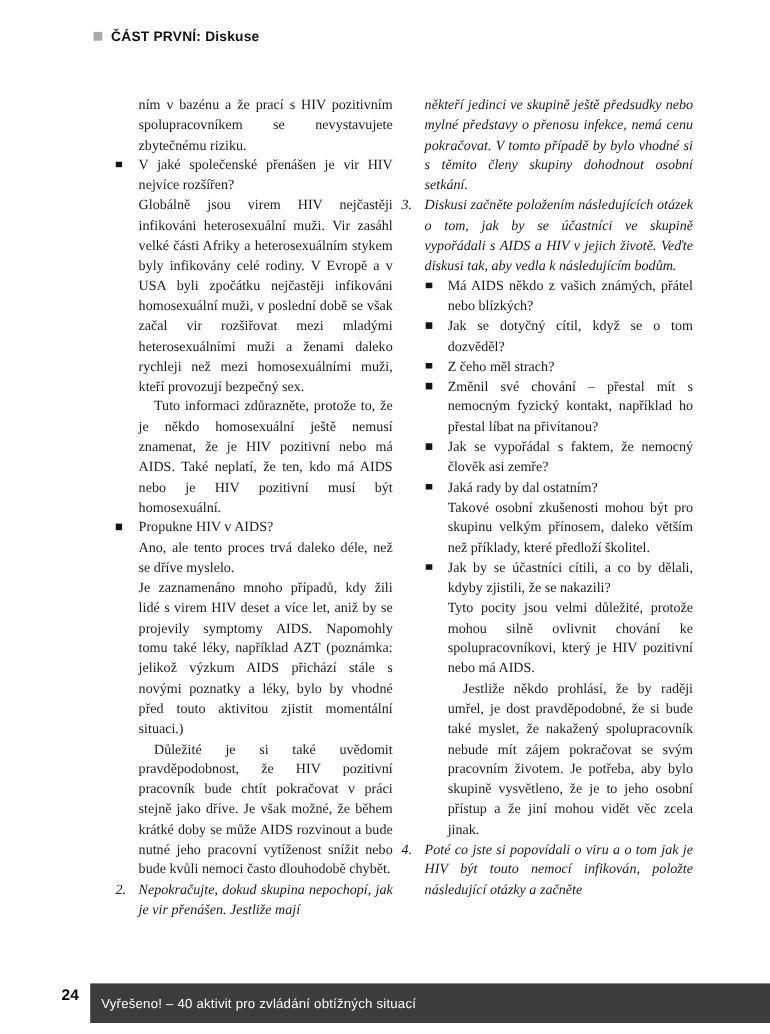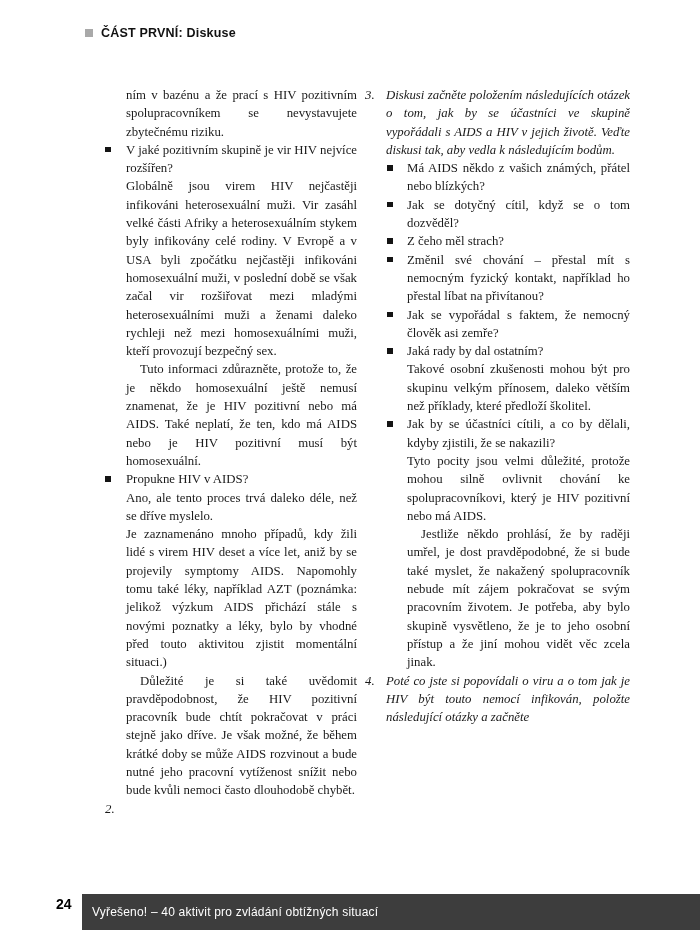--- a/index.html
+++ b/index.html
@@ -65,30 +65,31 @@
 <div class="page">
 
   <div class="header">
     <span class="sq" style="background: rgb(169, 169, 169);"></span>
     <span class="title">ČÁST PRVNÍ: Diskuse</span>
   </div>
 
   <div class="content">
     <div class="col left">
         <div class="block ind1"><span class="txt">ním v bazénu a že prací s HIV pozitivním spolupracovníkem se nevystavujete zbytečnému riziku.</span></div>
-        <div class="block ind1"><span class="marker sq"></span><span class="txt">V jaké pozitivním skupině je vir HIV nejvíce rozšířen?</span></div>
+        <div class="block ind1"><span class="marker sq"></span><span class="txt">V jaké společenské přenášen je vir HIV nejvíce rozšířen?</span></div>
         <div class="block ind1"><span class="txt">Globálně jsou virem HIV nejčastěji infikováni heterosexuální muži. Vir zasáhl velké části Afriky a heterosexuálním stykem byly infikovány celé rodiny. V Evropě a v USA byli zpočátku nejčastěji infikováni homosexuální muži, v poslední době se však začal vir rozšiřovat mezi mladými heterosexuálními muži a ženami daleko rychleji než mezi homosexuálními muži, kteří provozují bezpečný sex.</span></div>
         <div class="block ind1 fi"><span class="txt">Tuto informaci zdůrazněte, protože to, že je někdo homosexuální ještě nemusí znamenat, že je HIV pozitivní nebo má AIDS. Také neplatí, že ten, kdo má AIDS nebo je HIV pozitivní musí být homosexuální.</span></div>
         <div class="block ind1"><span class="marker sq"></span><span class="txt">Propukne HIV v AIDS?</span></div>
         <div class="block ind1"><span class="txt">Ano, ale tento proces trvá daleko déle, než se dříve myslelo.</span></div>
         <div class="block ind1"><span class="txt">Je zaznamenáno mnoho případů, kdy žili lidé s virem HIV deset a více let, aniž by se projevily symptomy AIDS. Napomohly tomu také léky, například AZT (poznámka: jelikož výzkum AIDS přichází stále s novými poznatky a léky, bylo by vhodné před touto aktivitou zjistit momentální situaci.)</span></div>
         <div class="block ind1 fi"><span class="txt">Důležité je si také uvědomit pravděpodobnost, že HIV pozitivní pracovník bude chtít pokračovat v práci stejně jako dříve. Je však možné, že během krátké doby se může AIDS rozvinout a bude nutné jeho pracovní vytíženost snížit nebo bude kvůli nemoci často dlouhodobě chybět.</span></div>
-        <div class="block ind1 it"><span class="marker num">2.</span></div>
+        <div class="block ind1 it"><span class="marker num">2.</span><span class="txt">Nepokračujte, dokud skupina nepochopí, jak je vir přenášen. Jestliže mají</span></div>
       </div>
     <div class="col right">
+        <div class="block ind1 it"><span class="txt">někteří jedinci ve skupině ještě předsudky nebo mylné představy o přenosu infekce, nemá cenu pokračovat. V tomto případě by bylo vhodné si s těmito členy skupiny dohodnout osobní setkání.</span></div>
         <div class="block ind1 it"><span class="marker num">3.</span><span class="txt">Diskusi začněte položením následujících otázek o tom, jak by se účastníci ve skupině vypořádali s AIDS a HIV v jejich životě. Veďte diskusi tak, aby vedla k následujícím bodům.</span></div>
         <div class="block ind2"><span class="marker sq"></span><span class="txt">Má AIDS někdo z vašich známých, přátel nebo blízkých?</span></div>
         <div class="block ind2"><span class="marker sq"></span><span class="txt">Jak se dotyčný cítil, když se o tom dozvěděl?</span></div>
         <div class="block ind2"><span class="marker sq"></span><span class="txt">Z čeho měl strach?</span></div>
         <div class="block ind2"><span class="marker sq"></span><span class="txt">Změnil své chování – přestal mít s nemocným fyzický kontakt, například ho přestal líbat na přivítanou?</span></div>
         <div class="block ind2"><span class="marker sq"></span><span class="txt">Jak se vypořádal s faktem, že nemocný člověk asi zemře?</span></div>
         <div class="block ind2"><span class="marker sq"></span><span class="txt">Jaká rady by dal ostatním?</span></div>
         <div class="block ind2"><span class="txt">Takové osobní zkušenosti mohou být pro skupinu velkým přínosem, daleko větším než příklady, které předloží školitel.</span></div>
         <div class="block ind2"><span class="marker sq"></span><span class="txt">Jak by se účastníci cítili, a co by dělali, kdyby zjistili, že se nakazili?</span></div>
         <div class="block ind2"><span class="txt">Tyto pocity jsou velmi důležité, protože mohou silně ovlivnit chování ke spolupracovníkovi, který je HIV pozitivní nebo má AIDS.</span></div>

